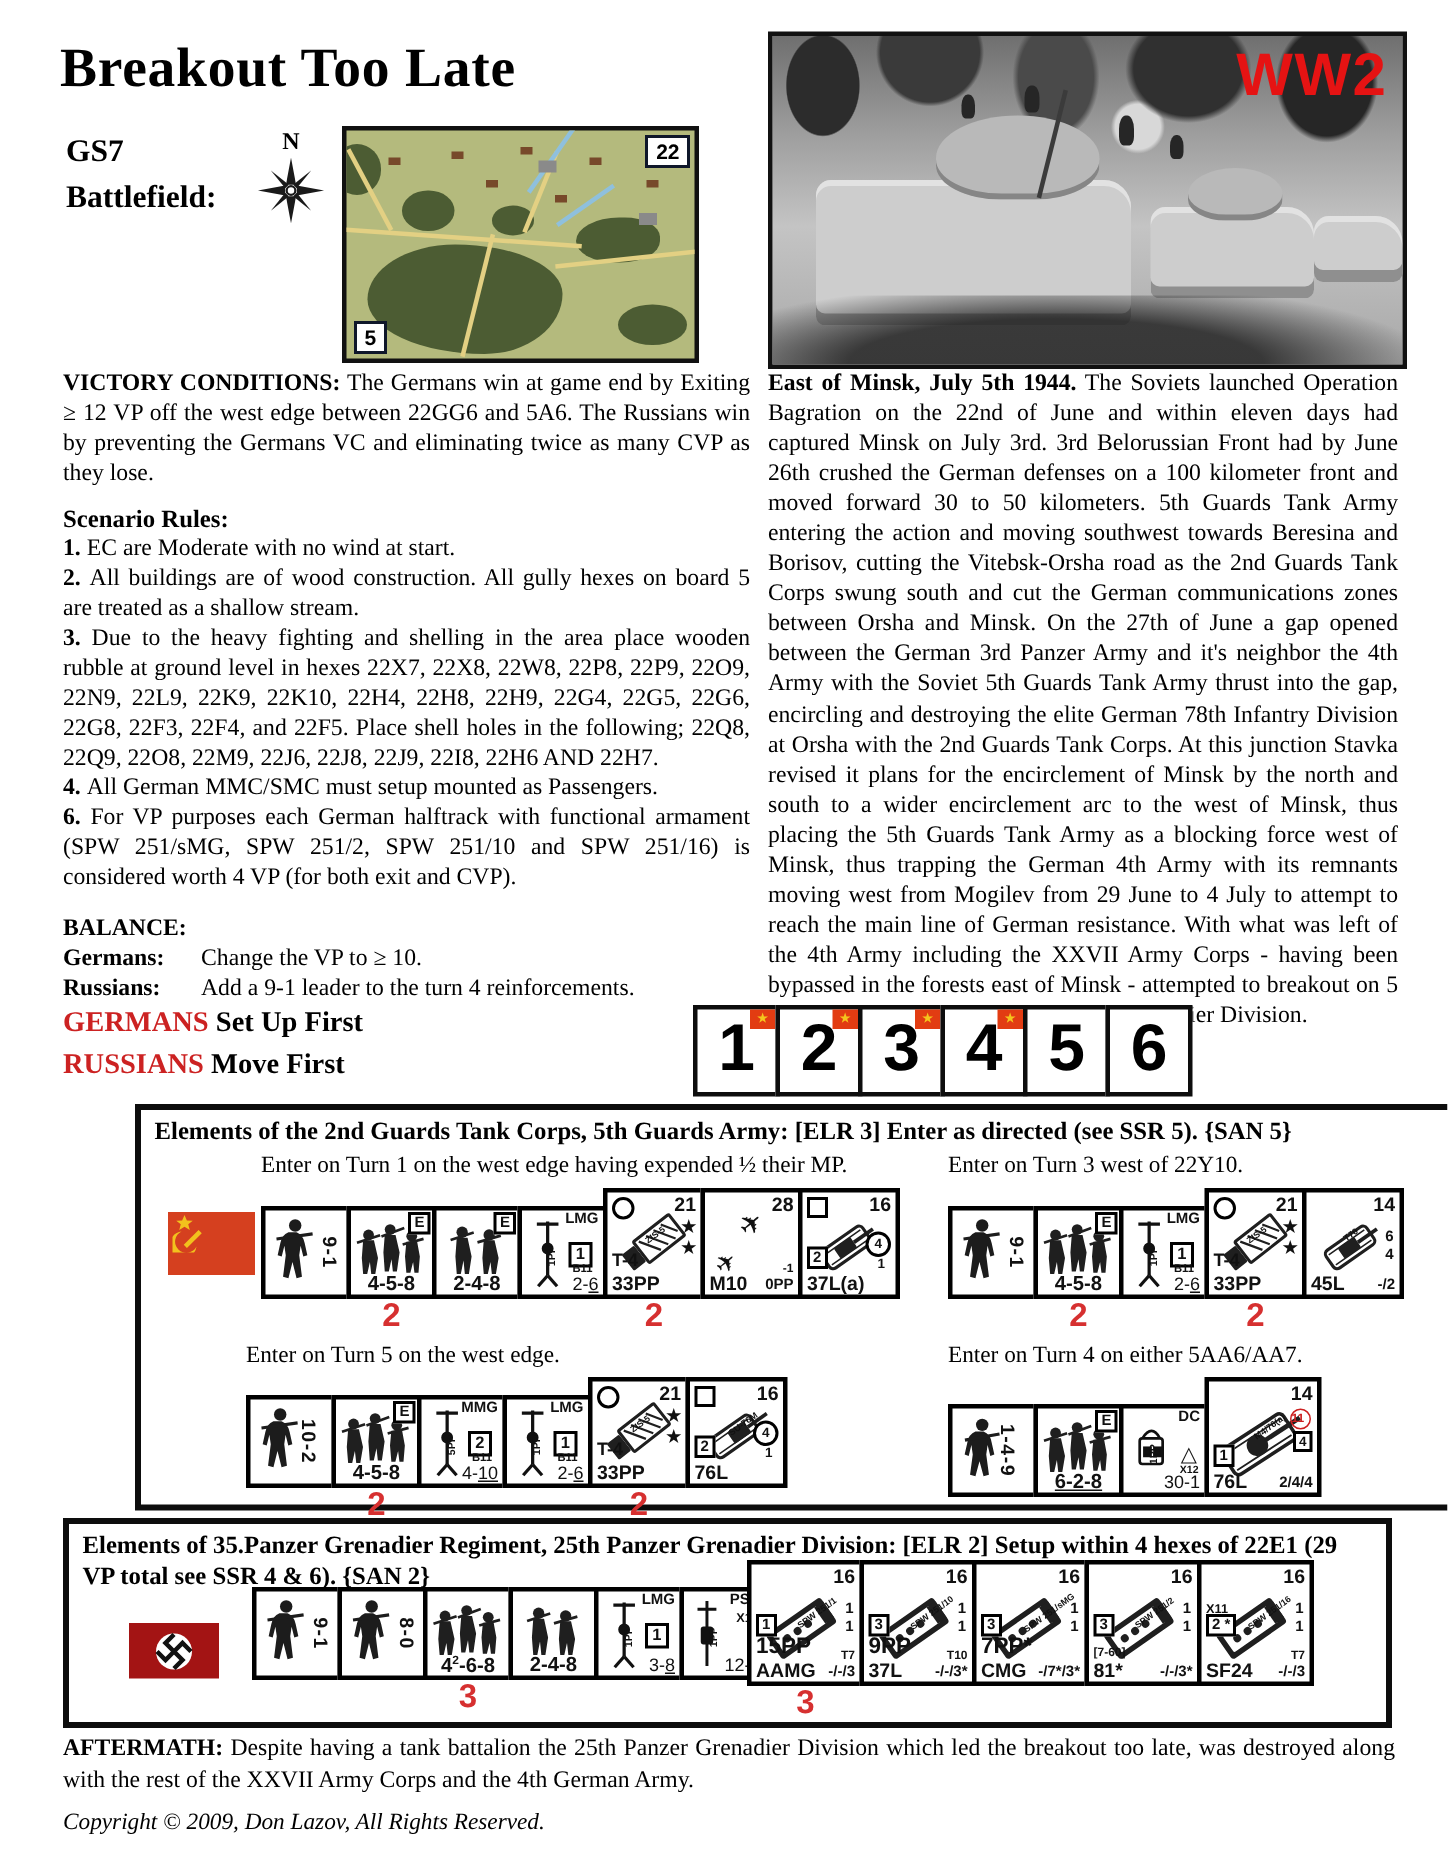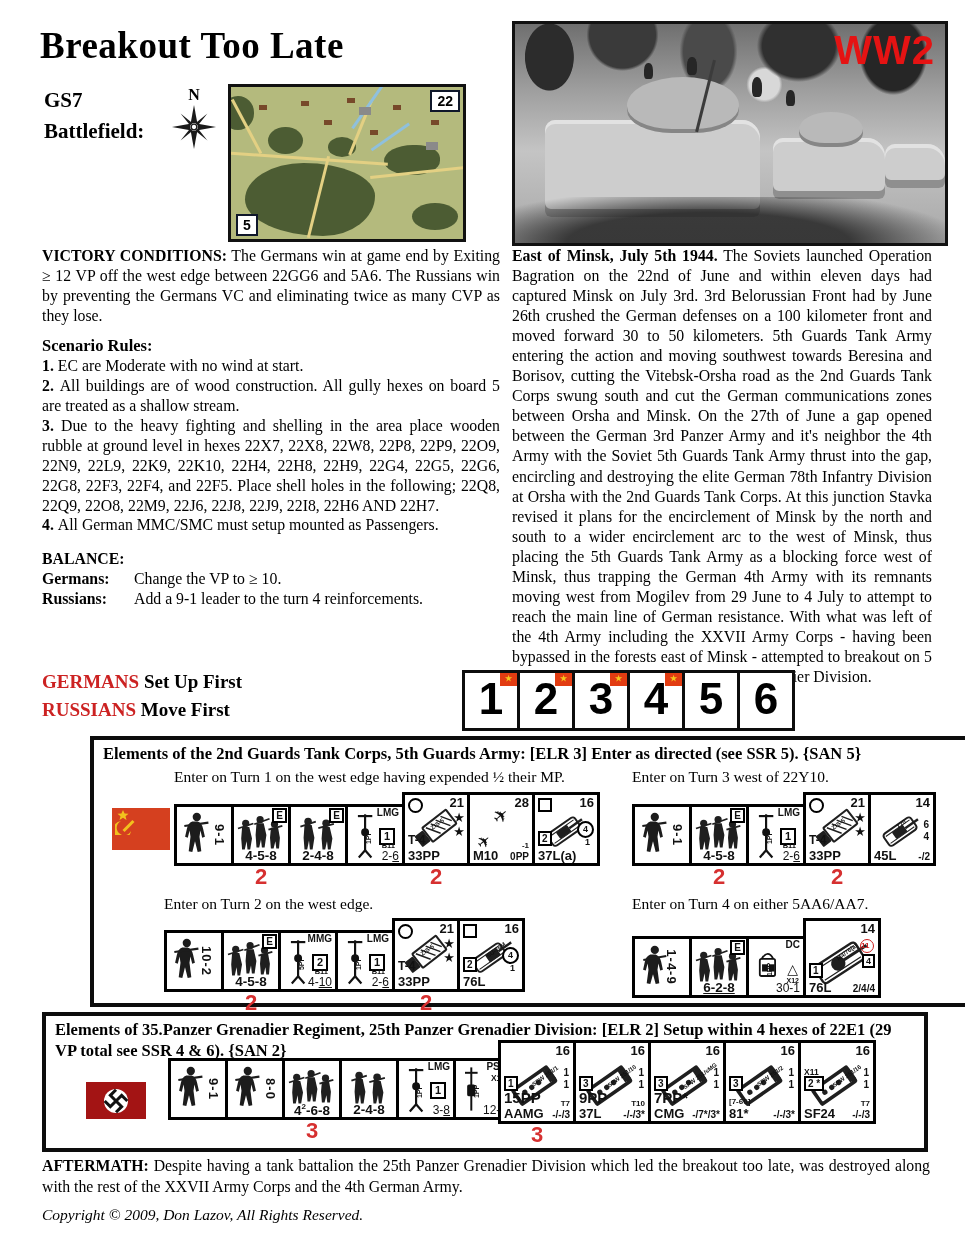--- a/index.html
+++ b/index.html
@@ -11,21 +11,21 @@
   #bf{left:44px;top:119px;font-size:21px;font-weight:bold;}
   #compass{left:168px;top:86px;width:52px;text-align:center;}
   #compass .n{font-size:16px;font-weight:bold;}
   #mapbox{left:228px;top:84px;width:232px;height:152px;border:3px solid #111;background:#b4ba7d;overflow:hidden;}
   .blob{position:absolute;background:#4c5c33;}
   .road{position:absolute;background:#e3d083;}
   .stream{position:absolute;background:#8fc0dd;}
   .bld{position:absolute;width:8px;height:5px;background:#77492a;}
   .bld.g{background:#8a8a8a;width:12px;height:8px;}
   .maplabel{position:absolute;background:#fff;border:2px solid #0f172a;font-family:"Liberation Sans",sans-serif;font-weight:bold;font-size:14px;padding:0 5px;line-height:18px;}
-  #photo{left:512px;top:21px;width:420px;height:219px;border:3px solid #111;overflow:hidden;background:linear-gradient(180deg,#6f6f6f 0%,#9e9e9e 30%,#c4c4c4 58%,#a8a8a8 100%);padding-left:10px;}
+  #photo{left:512px;top:21px;width:420px;height:219px;border:3px solid #111;overflow:hidden;background:linear-gradient(180deg,#6f6f6f 0%,#9e9e9e 30%,#c4c4c4 58%,#a8a8a8 100%);}
   #foliage{position:absolute;left:0;top:0;right:0;height:110px;
     background:
      radial-gradient(40px 55px at 8% 30%, #2c2c2c 0 60%, transparent 62%),
      radial-gradient(60px 60px at 25% 10%, #3a3a3a 0 55%, transparent 60%),
      radial-gradient(50px 70px at 45% 25%, #4a4a4a 0 50%, transparent 58%),
      radial-gradient(70px 60px at 66% 20%, #303030 0 52%, transparent 60%),
      radial-gradient(55px 65px at 88% 28%, #262626 0 55%, transparent 62%),
      radial-gradient(30px 30px at 58% 55%, #d8d8d8 0 50%, transparent 60%);}
   .hull{position:absolute;background:#cdcdcd;border-radius:10px 18px 6px 6px;box-shadow:inset 0 -8px 0 #8f8f8f, inset 0 4px 0 #e2e2e2;}
   .turret{position:absolute;background:#b9b9b9;border-radius:50% 50% 40% 40%;box-shadow:inset 0 -4px 0 #868686;}
@@ -181,20 +181,21 @@
   </div>
 
   <div class="abs" id="leftcol">
     <p style="margin:0;"><span class="bold">VICTORY CONDITIONS:</span> <span>The Germans win at game end by Exiting ≥ 12 VP off the west edge between 22GG6 and 5A6.  The Russians win by preventing the Germans VC and eliminating twice as many CVP as they lose.</span></p>
     <div class="ruleshead">Scenario Rules:</div>
     <div id="rules">
         <p class="ruleitem"><span class="bold">1. </span>EC are Moderate with no wind at start.</p>
         <p class="ruleitem"><span class="bold">2. </span>All buildings are of wood construction. All gully hexes on board 5 are treated as a shallow stream.</p>
         <p class="ruleitem"><span class="bold">3. </span>Due to the heavy fighting and shelling in the area place wooden rubble at ground level in hexes 22X7, 22X8, 22W8, 22P8, 22P9, 22O9, 22N9, 22L9, 22K9, 22K10, 22H4, 22H8, 22H9, 22G4, 22G5, 22G6, 22G8, 22F3, 22F4, and 22F5. Place shell holes in the following; 22Q8, 22Q9, 22O8, 22M9, 22J6, 22J8, 22J9, 22I8, 22H6 AND 22H7.</p>
         <p class="ruleitem"><span class="bold">4. </span>All German MMC/SMC must setup mounted as Passengers.</p>
+        <p class="ruleitem"><span class="bold">6. </span>For VP purposes each German halftrack with functional armament (SPW 251/sMG, SPW 251/2, SPW 251/10 and SPW 251/16) is considered worth 4 VP (for both exit and CVP).</p>
       </div>
     <div class="balhead">BALANCE:</div>
     <div id="balance">
         <div class="balrow"><span class="side">Germans:</span>Change the VP to ≥ 10.</div>
         <div class="balrow"><span class="side">Russians:</span>Add a 9-1 leader to the turn 4 reinforcements.</div>
       </div>
   </div>
 
   <div class="abs" id="rightcol">
     <span class="bold">East of Minsk, July 5th 1944.</span>
@@ -407,21 +408,21 @@
           <span class="tr">14</span>
           <span class="rcol">
             <div>6</div>
             <div>4</div>
           </span>
           <span class="bl">45L</span>
           <span class="br">-/2</span>
           <span class="artLabel">T70</span>
         </div>
       </div>
-    <div class="cap g2c">Enter on Turn 2 on the west edge.</div>
+    <div class="cap g2c">Enter on Turn 5 on the west edge.</div>
     <div class="strip g2s">
         <div class="counter">
           <div class="art"><svg viewBox="0 0 60 60">
               <g fill="#1c1c1c">
                 <circle cx="22" cy="10" r="4.6"></circle>
                 <path d="M17 15 q-5 2 -6 8 l-2 9 3 1 2-8 1 7 -2 16 4 1 3-12 3 12 4-1 -2-16 1-7 2 8 3-1 -2-9 q-1-6 -6-8 z"></path>
                 <rect x="8" y="17" width="27" height="2.4" transform="rotate(-8 21 18)"></rect>
               </g>
             </svg></div>
           <span class="vert">10-2</span>

